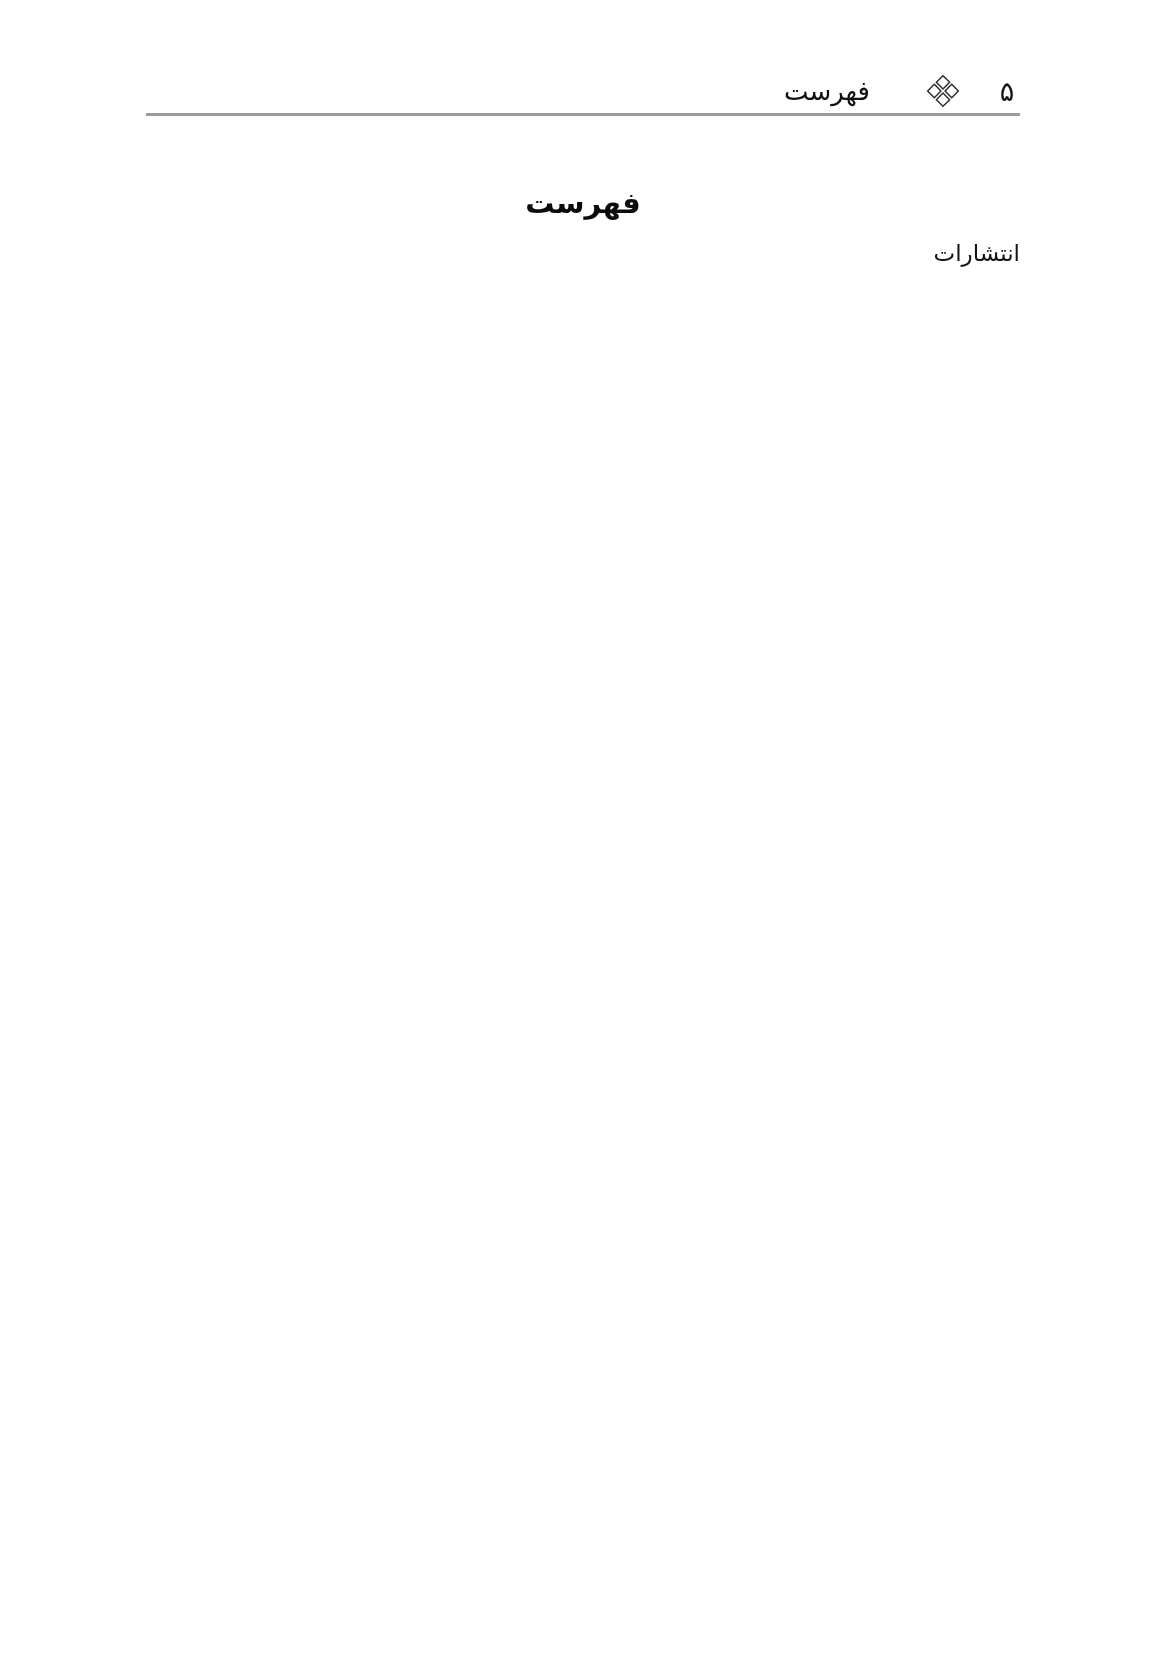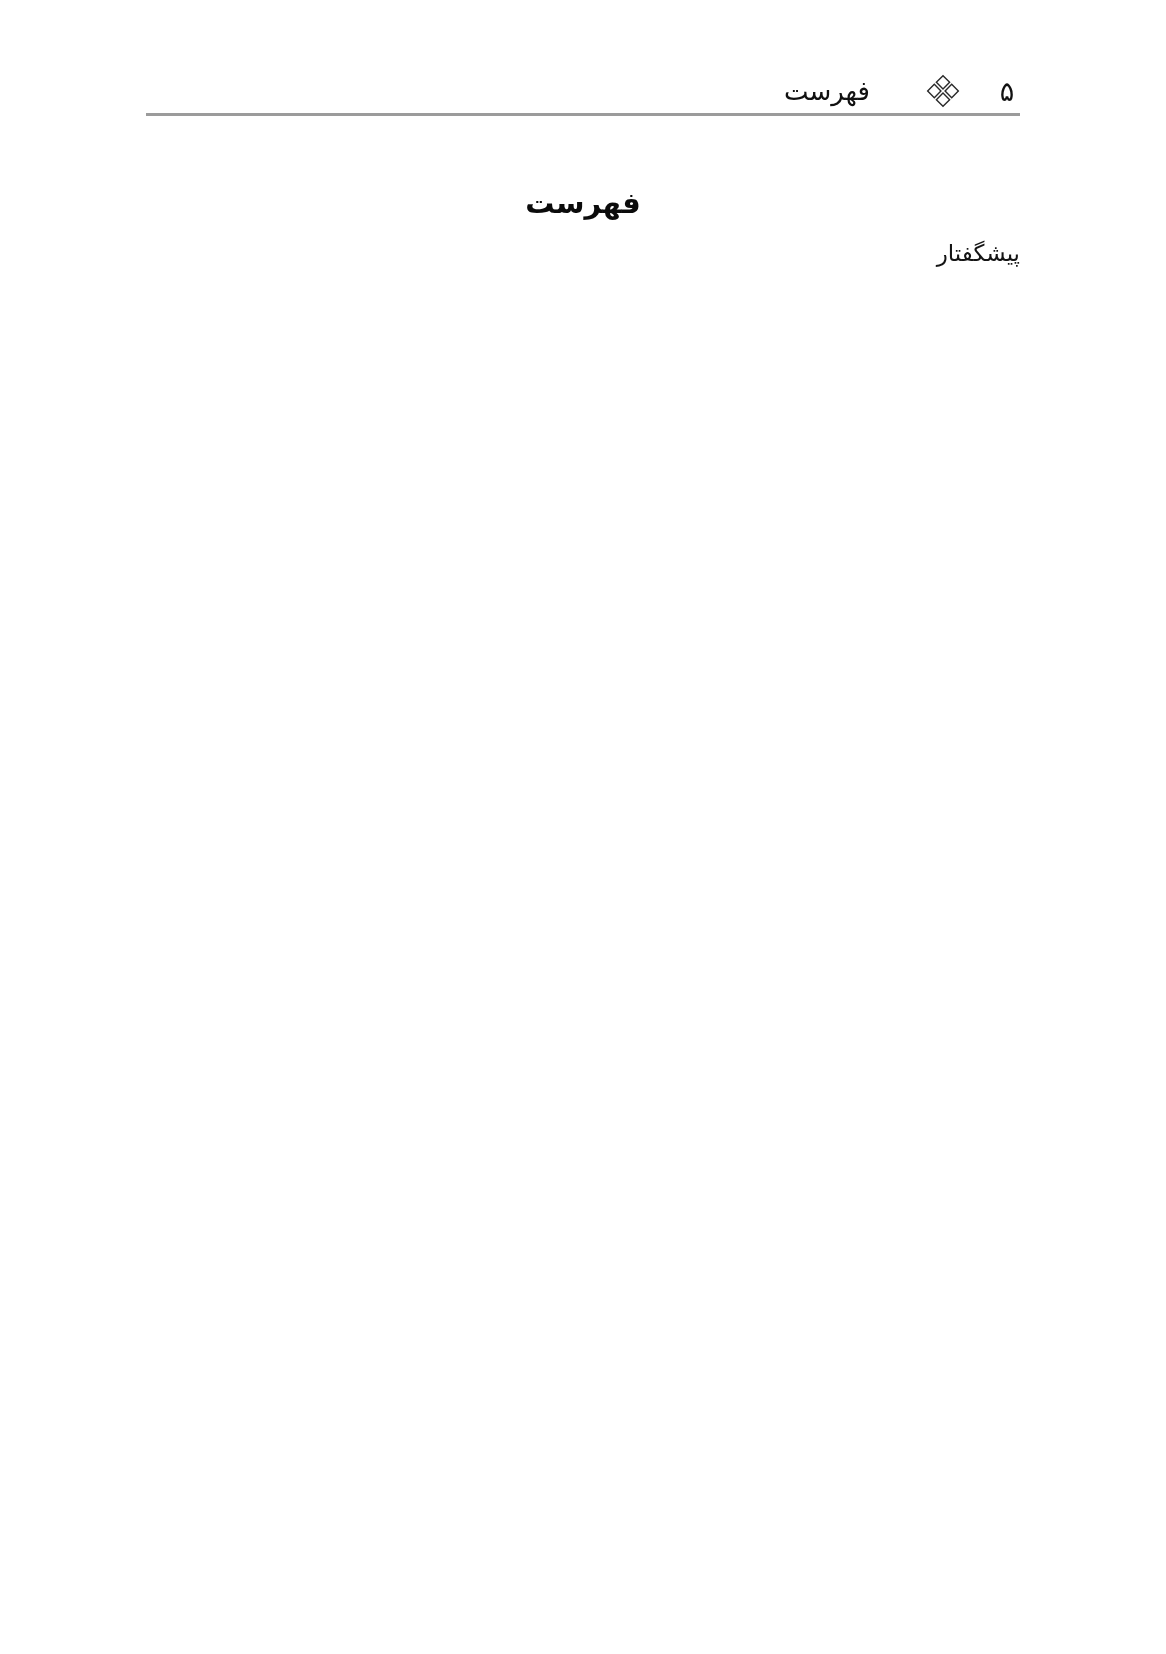--- a/index.html
+++ b/index.html
@@ -185,20 +185,20 @@
         <path d="M16 14 L44 14 L60 66 L76 14 L104 14 L104 44 L74 92 L74 172 L46 172 L46 92 L16 44 Z" fill="#ffffff"></path>
       </svg>
     </div>
     <div class="wm-text">انتشارات کاوه‌لار</div>
   </div>
 
   <div class="toc">
     <div class="toc-title">فهرست</div>
     <div id="toc-list">
         <div class="toc-entry lvl-first">
-          <span class="label">پیشگفتار</span>
+          <span class="label">انتشارات</span>
           <span class="leader"></span>
           <span class="page">۳</span>
         </div>
       </div>
   </div>
 
 </div>
 
 </body></html>

